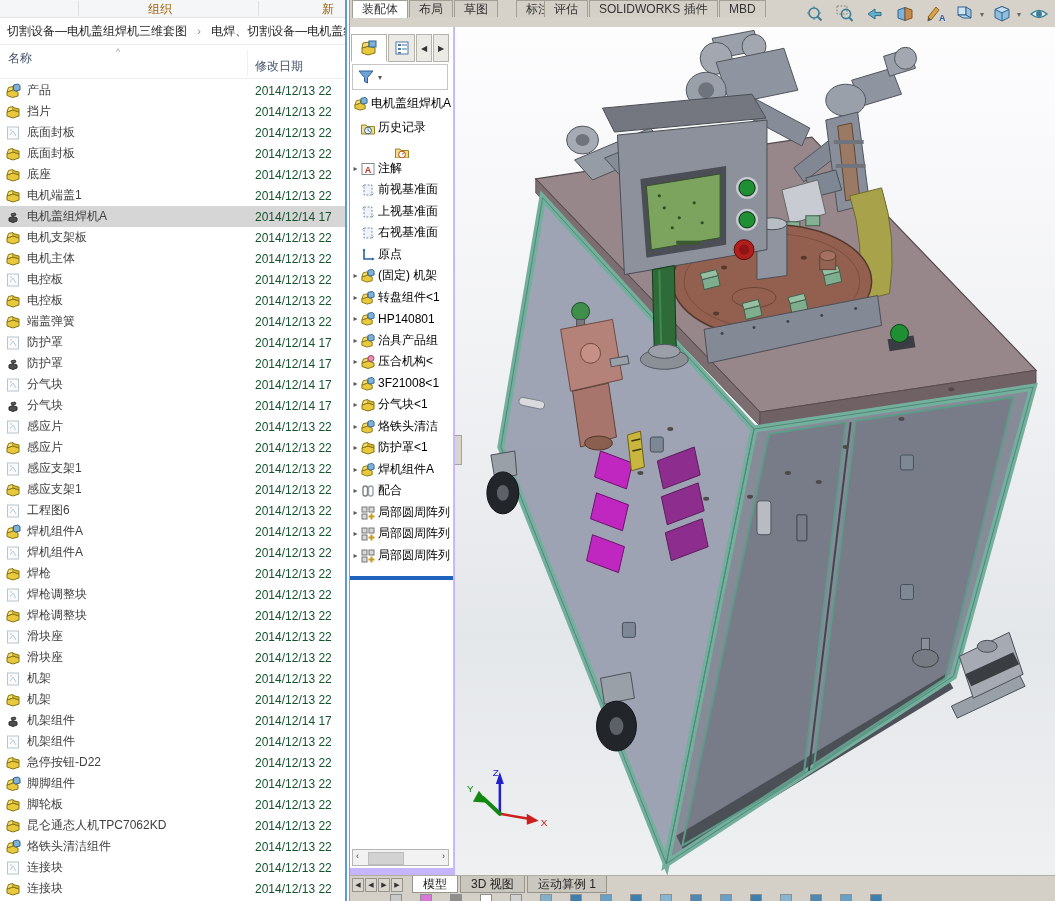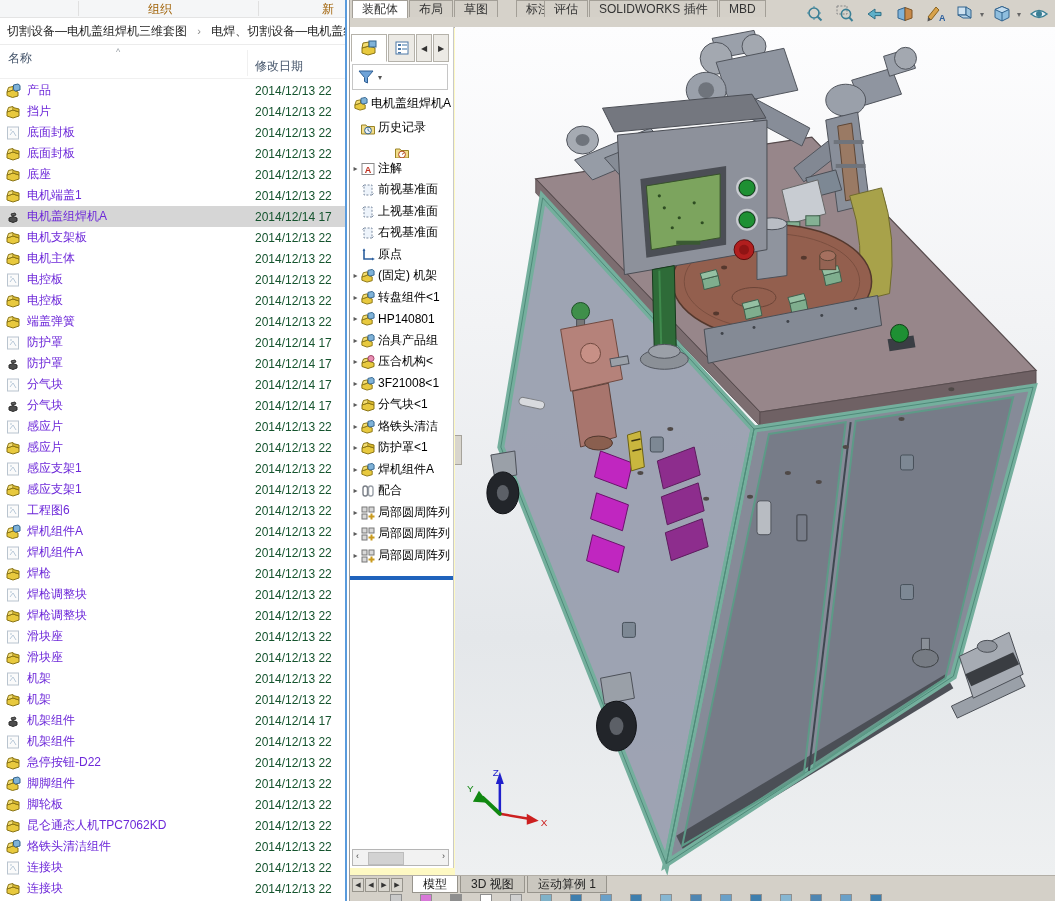--- a/index.html
+++ b/index.html
@@ -14,24 +14,24 @@
   #exp-crumb .sep{color:#888;margin:0 7px;font-size:11px;}
   #exp-head{position:absolute;left:0;top:46px;width:100%;height:32px;background:#fff;border-bottom:1px solid #f0f0f0;font-size:12px;color:#44546a;}
   #col-name{position:absolute;left:8px;top:4px;}
   #col-sort{position:absolute;left:116px;top:1px;color:#9aa0a6;font-size:9px;}
   #col-date{position:absolute;left:255px;top:12px;}
   #exp-colsep{position:absolute;left:247px;top:4px;width:1px;height:26px;background:#f0f0f0;}
   #exp-rows{position:absolute;left:0;top:80px;width:100%;}
   .frow{position:relative;height:21px;display:flex;align-items:center;white-space:nowrap;}
   .frow.selected{background:#d6d6d6;}
   .frow .ficon{width:16px;height:16px;margin-left:5px;flex:0 0 16px;}
-  .frow .fname{font-size:12px;color:#6d28d9;margin-left:6px;flex:0 0 auto;}
+  .frow .fname{font-size:12px;color:#404040;margin-left:6px;flex:0 0 auto;}
   .frow .fdate{position:absolute;left:255px;font-size:12px;color:#14532d;overflow:hidden;max-width:88px;}
   
-  #sw{position:absolute;left:349px;top:0;width:706px;height:901px;background:#fef9c3;border-left:1px solid #9b9b9b;box-sizing:border-box;}
+  #sw{position:absolute;left:349px;top:0;width:706px;height:901px;background:#c4b5fd;border-left:1px solid #9b9b9b;box-sizing:border-box;}
   #sw-tabs{position:absolute;left:0;top:0;width:100%;height:27px;background:#d6d2ca;border-bottom:1px solid #b9b5ad;}
   .swtab{position:absolute;top:0;height:17px;line-height:16px;font-size:12px;color:#333;background:#d4d0c8;
      border:1px solid #a39f97;border-bottom:none;padding:0 9px;box-sizing:border-box;}
   .swtab.active{background:#fff;height:18px;}
   #headsup{position:absolute;right:4px;top:2px;height:24px;display:flex;align-items:center;gap:6px;}
   .hicon{width:24px;height:22px;display:flex;align-items:center;justify-content:center;}
   .hcaret{font-size:8px;color:#666;margin-left:-3px;}
   
   #fpanel{position:absolute;left:0;top:27px;width:104px;height:841px;background:#fff;border-right:1px solid #c9c9c9;box-sizing:border-box;}
   #fp-tabs{position:absolute;left:1px;top:7px;height:28px;width:100px;}

